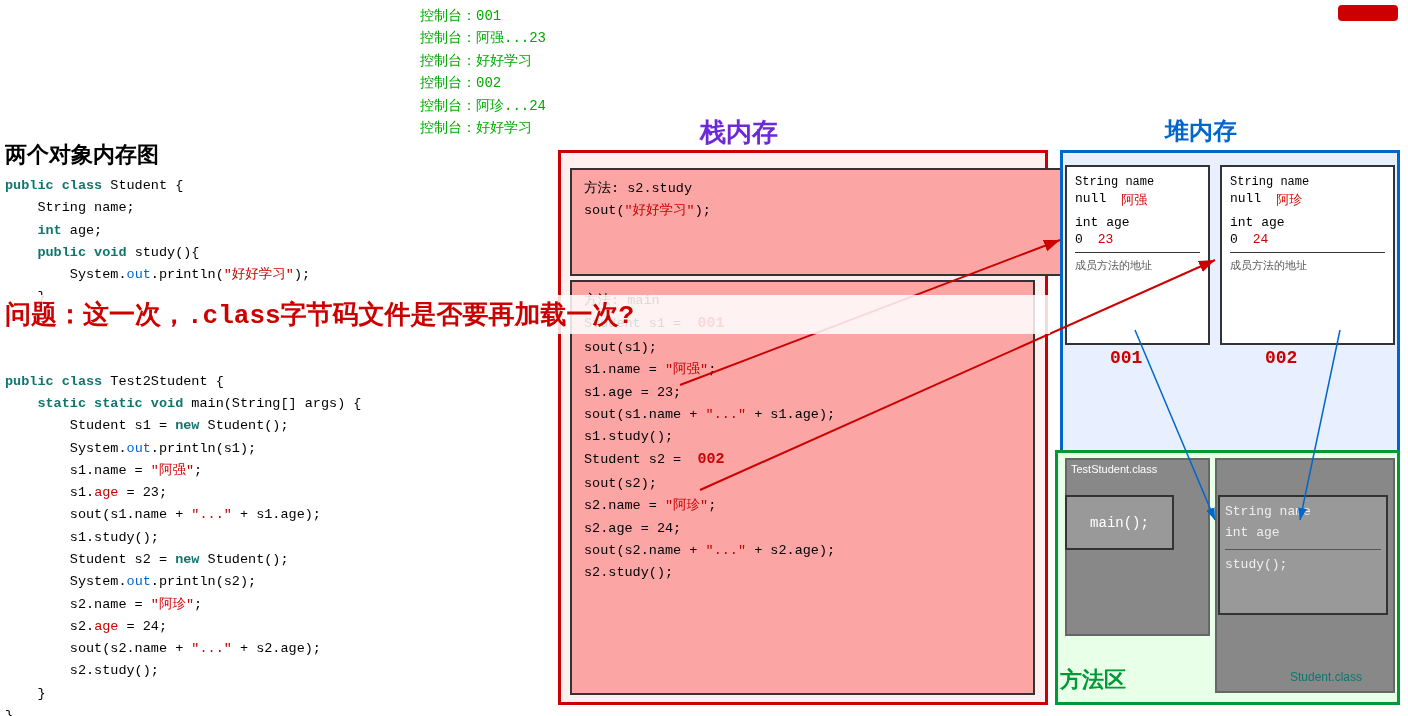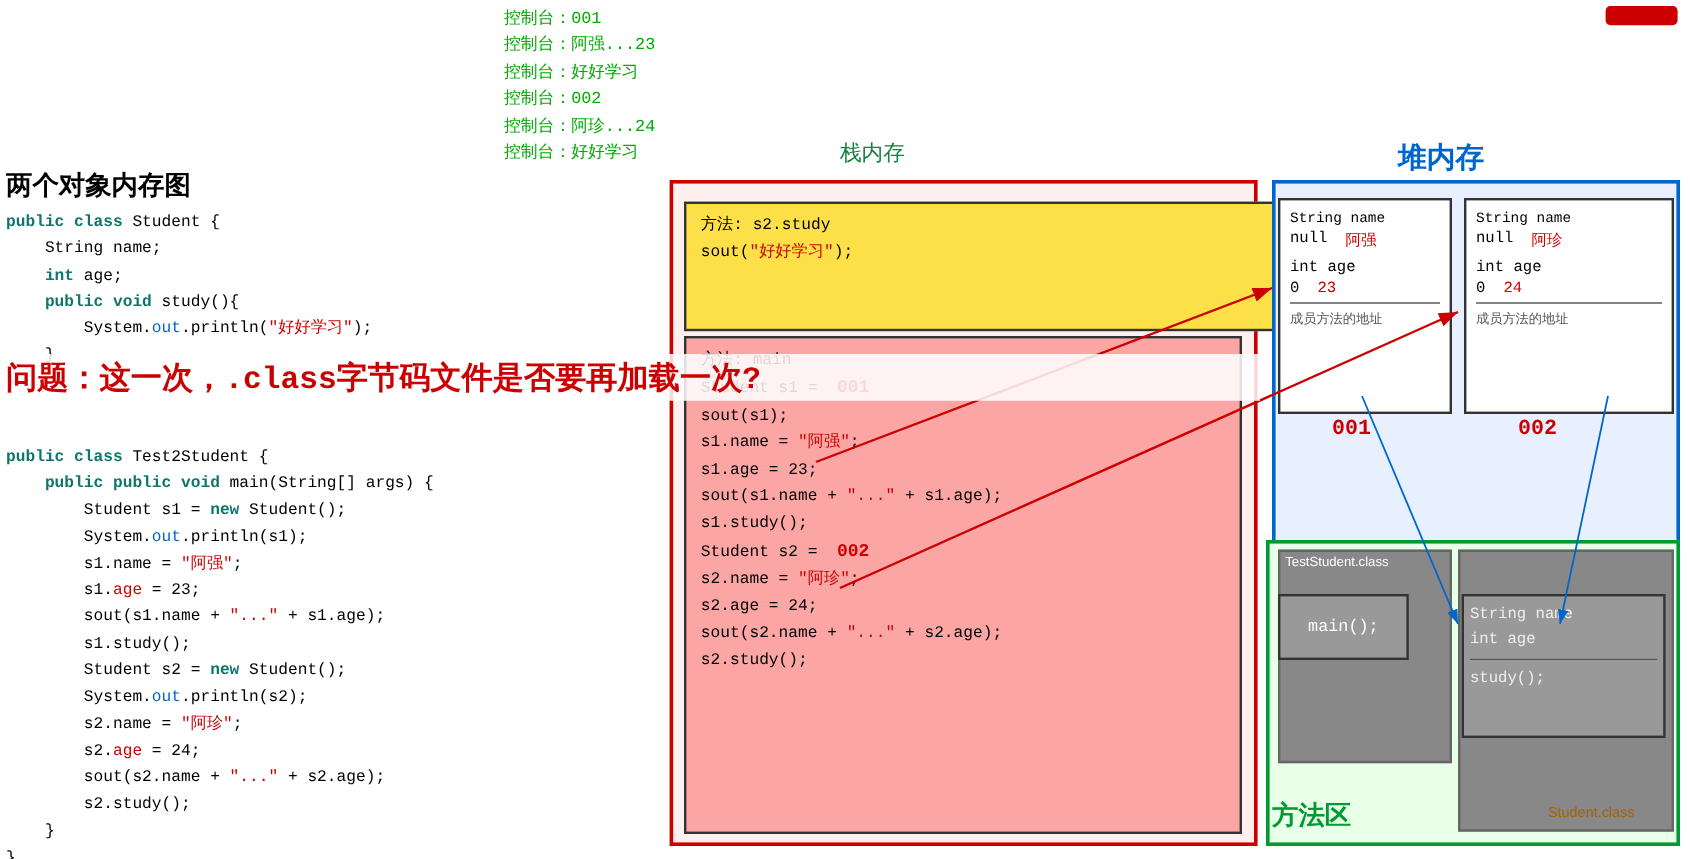--- a/index.html
+++ b/index.html
@@ -45,23 +45,23 @@
       font-size: 22px;
       font-weight: bold;
       color: #000;
     }
 
     
     .stack-title {
       position: absolute;
       top: 115px;
       left: 700px;
-      font-size: 18px;
-      font-weight: normal;
-      color: #15803d;
+      font-size: 26px;
+      font-weight: bold;
+      color: #6d28d9;
     }
 
     
     .heap-title {
       position: absolute;
       top: 115px;
       left: 1165px;
       font-size: 24px;
       font-weight: bold;
       color: #0066cc;
@@ -111,21 +111,21 @@
     }
 
     
     .stack-s2-study {
       position: absolute;
       top: 168px;
       left: 570px;
       width: 540px;
       height: 108px;
       border: 2px solid #333;
-      background: #fde047;
+      background: #fca5a5;
     }
 
     
     .stack-main {
       position: absolute;
       top: 280px;
       left: 570px;
       width: 465px;
       height: 415px;
       border: 2px solid #333;
@@ -255,21 +255,21 @@
       background: #888;
       font-size: 13px;
       font-family: 'Courier New', Consolas, monospace;
     }
 
     .student-class-label {
       position: absolute;
       top: 670px;
       left: 1290px;
       font-size: 12px;
-      color: #a16207;
+      color: #0f766e;
       font-family: Arial, sans-serif;
     }
 
     .sc-inner {
       position: absolute;
       top: 495px;
       left: 1218px;
       width: 170px;
       height: 120px;
       border: 2px solid #333;
@@ -330,21 +330,21 @@
 <div class="code-area">
   <pre style="padding: 5px; font-size:13.5px; line-height:1.65;"><span class="kw">public class</span> Student {
     String name;
     <span class="kw">int</span> age;
     <span class="kw">public void</span> study(){
         System.<span style="color:#0066cc">out</span>.println(<span class="string-val">"好好学习"</span>);
     }
 }
 </pre>
   <pre style="padding: 5px; font-size:13.5px; line-height:1.65; margin-top: 30px;"><span class="kw">public class</span> Test2Student {
-    <span class="kw">public public void</span> main(String[] args) {
+    <span class="kw">static static void</span> main(String[] args) {
         Student s1 = <span class="kw">new</span> Student();
         System.<span style="color:#0066cc">out</span>.println(s1);
         s1.name = <span class="string-val">"阿强"</span>;
         s1.<span style="color:#cc0000">age</span> = 23;
         sout(s1.name + <span class="string-val">"..."</span> + s1.age);
         s1.study();
         Student s2 = <span class="kw">new</span> Student();
         System.<span style="color:#0066cc">out</span>.println(s2);
         s2.name = <span class="string-val">"阿珍"</span>;
         s2.<span style="color:#cc0000">age</span> = 24;
@@ -367,20 +367,21 @@
 <div class="stack-main">
   <div class="stack-box-content">
     <div>方法: main</div>
     <div>Student s1 = &nbsp;<span class="red-val" style="font-weight:bold; font-size:15px;">001</span></div>
     <div>sout(s1);</div>
     <div>s1.name = <span class="string-val">"阿强"</span>;</div>
     <div>s1.age = 23;</div>
     <div>sout(s1.name + <span class="string-val">"..."</span> + s1.age);</div>
     <div>s1.study();</div>
     <div>Student s2 = &nbsp;<span class="red-val" style="font-weight:bold; font-size:15px;">002</span></div>
+    <div>sout(s2);</div>
     <div>s2.name = <span class="string-val">"阿珍"</span>;</div>
     <div>s2.age = 24;</div>
     <div>sout(s2.name + <span class="string-val">"..."</span> + s2.age);</div>
     <div>s2.study();</div>
   </div>
 </div>
 
 <div class="heap-outer"></div>
 
 <div class="obj-001">

